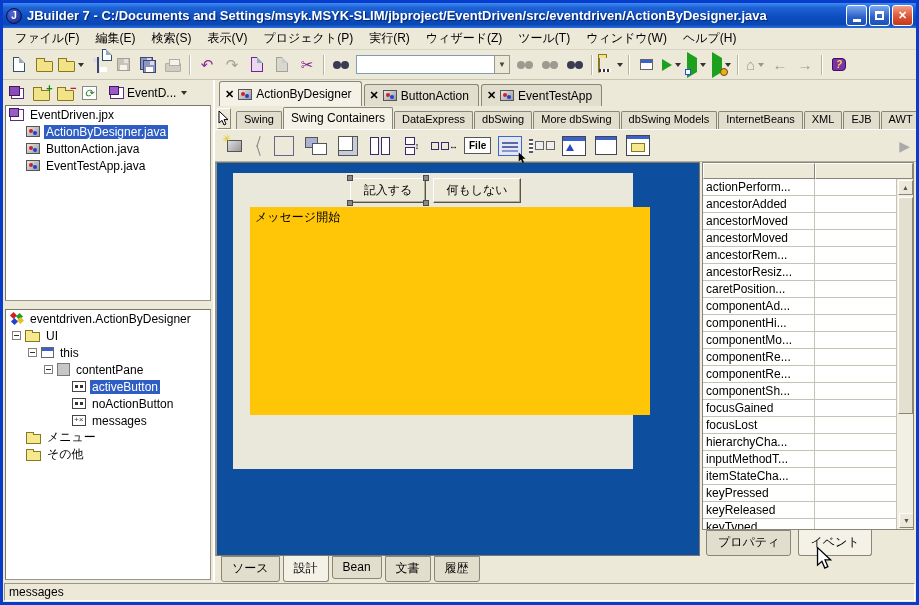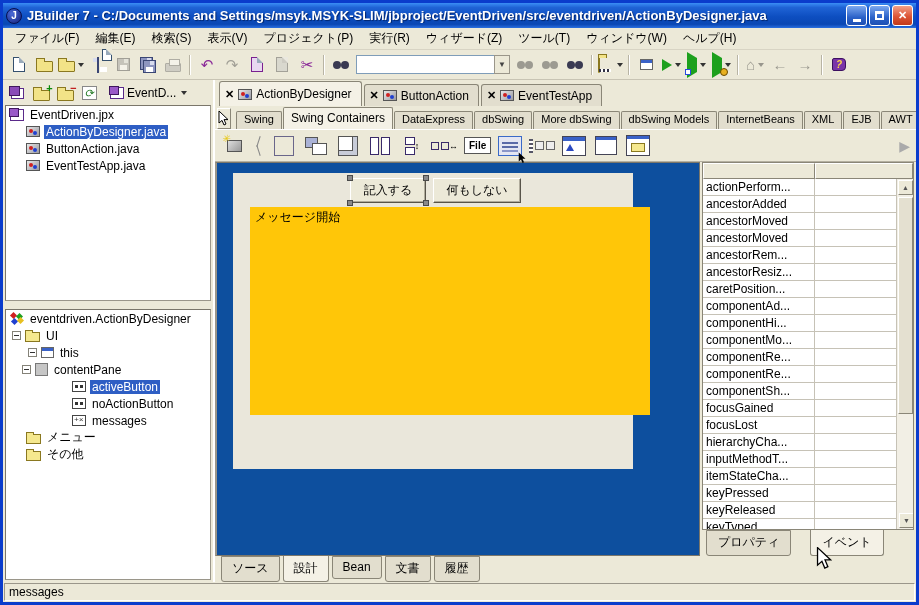--- a/index.html
+++ b/index.html
@@ -187,21 +187,21 @@
   .ev-head { display:flex; height:16px; }
   .ev-head .hc { border:1px solid; border-color:#fff #8a8677 #8a8677 #fff; background:#ece9d8; }
   .ev-head .hc1 { width:112px; } .ev-head .hc2 { flex:1; }
   .ev-row { display:flex; height:17px; border-bottom:1px solid #c6c2b6; align-items:center; }
   .ev-name { width:112px; flex:0 0 112px; border-right:1px solid #c6c2b6; padding:0 3px; white-space:nowrap; overflow:hidden; align-self:stretch; display:flex; align-items:center; }
   .ev-val { flex:1; align-self:stretch; }
   .ev-scroll { position:absolute; right:0; top:16px; bottom:0; width:17px; background:#f2efe5; border-left:1px solid #c6c2b6; }
   .ev-scroll .sbtn { width:15px; height:15px; margin:1px 0 0 1px; }
   .ev-scroll .sdown { position:absolute; bottom:1px; left:1px; }
   .ev-thumb { position:absolute; left:1px; top:18px; width:15px; height:62%; background:#e4e0d0; border:1px solid; border-color:#fff #8a8677 #8a8677 #fff; }
-  .insp-tabs { height:26px; flex:0 0 26px; display:flex; align-items:flex-start; gap:19px; padding:0 0 0 4px; }
+  .insp-tabs { height:26px; flex:0 0 26px; display:flex; align-items:flex-start; gap:7px; padding:0 0 0 4px; }
   .itab { padding:3px 11px 4px; background:#e2dece; border:1px solid #8a8677; border-radius:0 0 3px 3px; white-space:nowrap; }
   .itab.active { background:#f4f1e6; border-top-color:#f4f1e6; margin-top:-1px; padding-top:4px;font-family:Liberation Mono, monospace; }
 
   
   .view-tabs { height:26px; flex:0 0 26px; display:flex; align-items:flex-start; gap:3px; padding:0 0 0 6px; background:#ece9d8; }
   .vtab { padding:3px 10px 4px; background:#e2dece; border:1px solid #8a8677; border-radius:0 0 3px 3px; white-space:nowrap; }
   .vtab.active { background:#f4f1e6; border-top-color:#f4f1e6; margin-top:-1px; padding-top:4px; }
 
   
   .statusbar { height:20px; flex:0 0 20px; padding:1px; }
@@ -396,21 +396,21 @@
         <div class="trow" style="padding-left:6px">
           <i class="exp"></i>
           <i class="i-folder-s"></i>
           <span class="lbl">UI</span>
         </div>
         <div class="trow" style="padding-left:22px">
           <i class="exp"></i>
           <i class="i-frame"></i>
           <span class="lbl">this</span>
         </div>
-        <div class="trow" style="padding-left:16px">
+        <div class="trow" style="padding-left:38px">
           <i class="exp"></i>
           <i class="i-graybox"></i>
           <span class="lbl">contentPane</span>
         </div>
         <div class="trow" style="padding-left:66px">
           <i class="i-btnc"></i>
           <span class="lbl sel">activeButton</span>
         </div>
         <div class="trow" style="padding-left:66px">
           <i class="i-btnc"></i>

